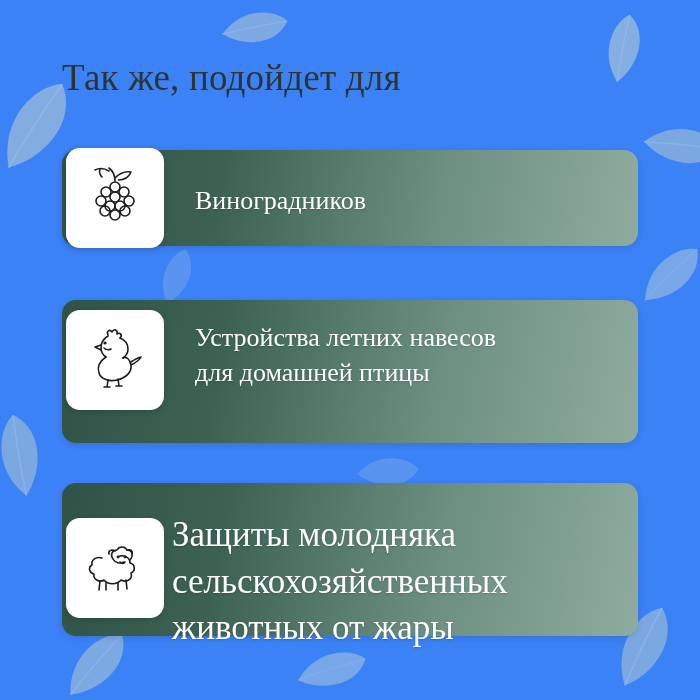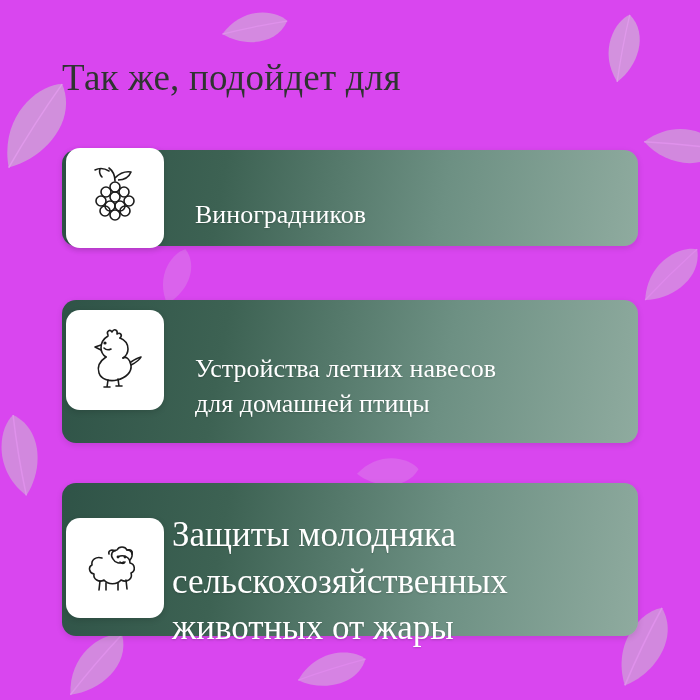--- a/index.html
+++ b/index.html
@@ -4,21 +4,21 @@
 <style>
   html,body{margin:0;padding:0;}
   body{
     width:700px;height:700px;overflow:hidden;
     font-family:"Liberation Serif", serif;
     background:#eceeeb;
     position:relative;
   }
   #page{
     position:absolute;inset:0;
-    background:#d946ef;
+    background:#3b82f6;
     overflow:hidden;
   }
   
   .leaves{position:absolute;inset:0;pointer-events:none;}
   .leaf{position:absolute;opacity:.55;}
   .leaf svg{display:block;}
 
   .title{
     position:absolute;
     left:62px;top:56px;
@@ -47,22 +47,22 @@
     position:absolute;
     background:#ffffff;
     border-radius:14px;
     box-shadow:0 2px 6px rgba(0,0,0,.14);
     display:flex;align-items:center;justify-content:center;
     left:0;
   }
   .icon-1{top:148px;left:66px;width:98px;height:100px;}
   .icon-2{top:310px;left:66px;width:98px;height:100px;}
   .icon-3{top:518px;left:66px;width:98px;height:100px;}
-  .t1{position:absolute;left:195px;top:200px;font-size:26px;color:#fff;font-family:"Liberation Serif",serif;text-shadow:0 1px 2px rgba(0,0,0,.18);}
-  .t2{position:absolute;left:195px;top:352px;font-size:26px;color:#fff;font-family:"Liberation Serif",serif;line-height:1.33;text-shadow:0 1px 2px rgba(0,0,0,.18);white-space:pre-line;}
+  .t1{position:absolute;left:195px;top:186px;font-size:26px;color:#fff;font-family:"Liberation Serif",serif;text-shadow:0 1px 2px rgba(0,0,0,.18);}
+  .t2{position:absolute;left:195px;top:321px;font-size:26px;color:#fff;font-family:"Liberation Serif",serif;line-height:1.33;text-shadow:0 1px 2px rgba(0,0,0,.18);white-space:pre-line;}
   .t3{position:absolute;left:172px;top:512px;font-size:35px;color:#fff;font-family:"Liberation Serif",serif;line-height:1.33;text-shadow:0 1px 2px rgba(0,0,0,.18);white-space:pre-line;}
 </style>
 </head>
 <body>
 
 <div id="page">
 
   <div class="leaves">
     <div class="leaf" style="left:-10px;top:95px;transform:rotate(-28deg);opacity:.5;">
       <svg width="90" height="60" viewBox="0 0 100 64">

